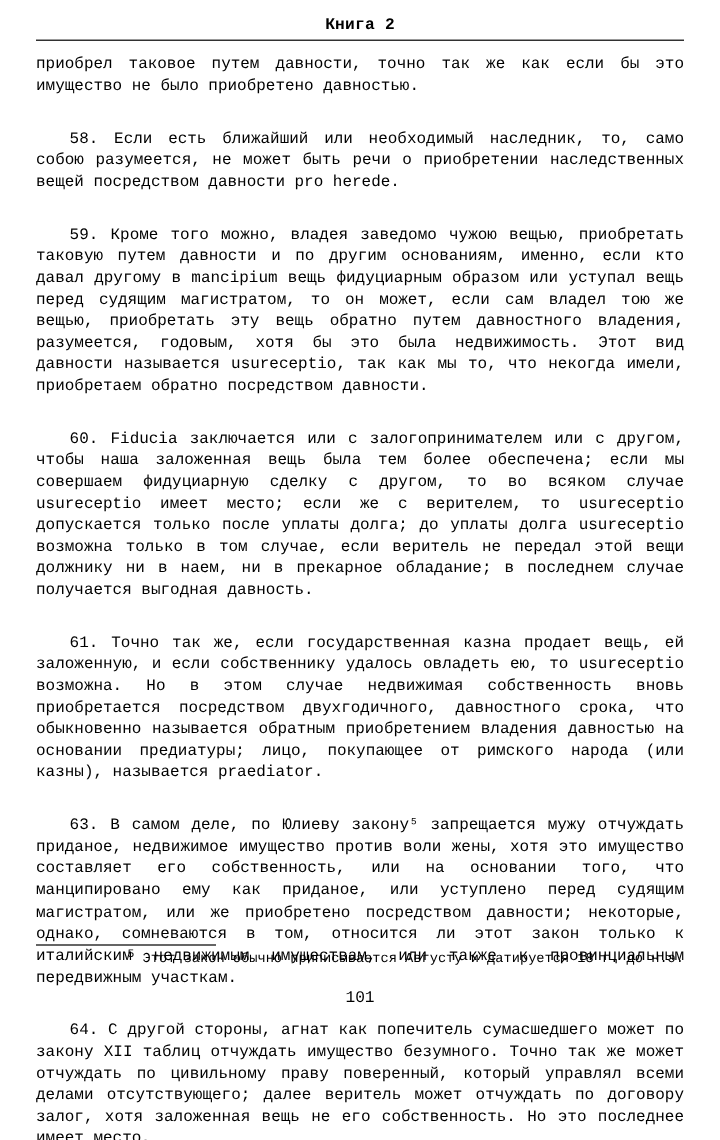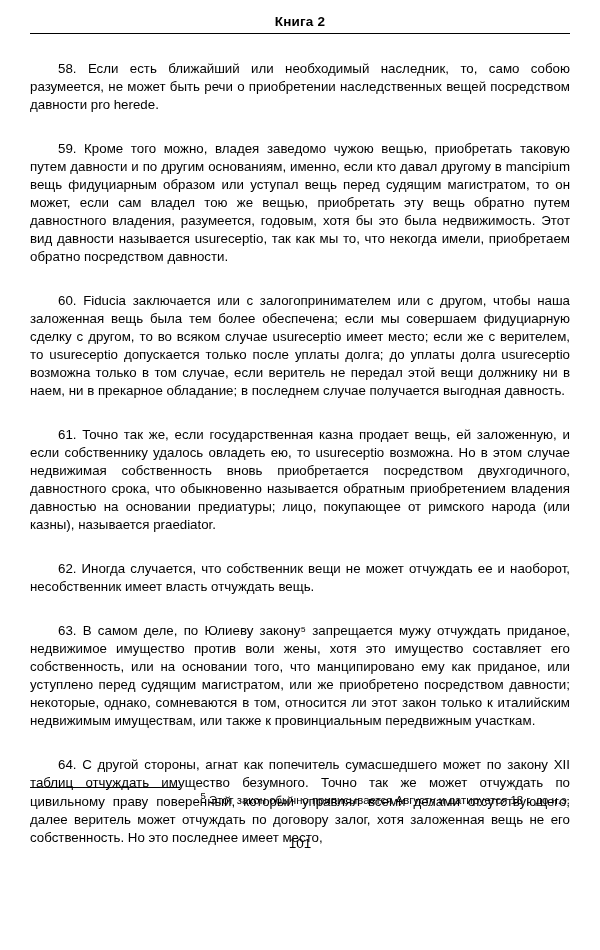--- a/index.html
+++ b/index.html
@@ -14,20 +14,21 @@
     color: #000000;
     position: relative;
     overflow: hidden;
   }
   .page {
     width: 600px;
     height: 854px;
     box-sizing: border-box;
     padding: 14px 30px 16px 30px;
     position: relative;
+    font-family: Liberation Mono, monospace;
   }
   .header {
     text-align: center;
     font-weight: bold;
     font-size: 13.5px;
     letter-spacing: 0.2px;
     padding-bottom: 4px;
   }
   .header-rule {
     border-bottom: 1.6px solid #000;
@@ -65,39 +66,39 @@
   }
   .footnote sup, .body-text sup {
     font-size: 9.5px;
     vertical-align: super;
     line-height: 0;
   }
   .page-number {
     position: absolute;
     left: 0;
     right: 0;
-    bottom: 3px;
+    bottom: 14px;
     text-align: center;
     font-size: 13.5px;
   }
 </style>
 </head>
 <body>
 
 <div class="page">
 
   <div class="header">Книга 2</div>
   <div class="header-rule"></div>
 
   <div class="body-text">
+    <p>приобрел таковое путем давности, точно так же как если бы это имущество не было приобретено давностью.</p>
     <p class="indent">58. Если есть ближайший или необходимый наследник, то, само собою разумеется, не может быть речи о приобретении наследственных вещей посредством давности pro herede.</p>
     <p class="indent">59. Кроме того можно, владея заведомо чужою вещью, приобретать таковую путем давности и по другим основаниям, именно, если кто давал другому в mancipium вещь фидуциарным образом или уступал вещь перед судящим магистратом, то он может, если сам владел тою же вещью, приобретать эту вещь обратно путем давностного владения, разумеется, годовым, хотя бы это была недвижимость. Этот вид давности называется usureceptio, так как мы то, что некогда имели, приобретаем обратно посредством давности.</p>
     <p class="indent">60. Fiducia заключается или с залогопринимателем или с другом, чтобы наша заложенная вещь была тем более обеспечена; если мы совершаем фидуциарную сделку с другом, то во всяком случае usureceptio имеет место; если же с верителем, то usureceptio допускается только после уплаты долга; до уплаты долга usureceptio возможна только в том случае, если веритель не передал этой вещи должнику ни в наем, ни в прекарное обладание; в последнем случае получается выгодная давность.</p>
     <p class="indent">61. Точно так же, если государственная казна продает вещь, ей заложенную, и если собственнику удалось овладеть ею, то usureceptio возможна. Но в этом случае недвижимая собственность вновь приобретается посредством двухгодичного, давностного срока, что обыкновенно называется обратным приобретением владения давностью на основании предиатуры; лицо, покупающее от римского народа (или казны), называется praediator.</p>
-    <p class="indent">62. Иногда случается, что собственник вещи не может отчуждать ее и наоборот, несобственник имеет власть отчуждать вещь.</p>
     <p class="indent">63. В самом деле, по Юлиеву закону⁵ запрещается мужу отчуждать приданое, недвижимое имущество против воли жены, хотя это имущество составляет его собственность, или на основании того, что манципировано ему как приданое, или уступлено перед судящим магистратом, или же приобретено посредством давности; некоторые, однако, сомневаются в том, относится ли этот закон только к италийским недвижимым имуществам, или также к провинциальным передвижным участкам.</p>
     <p class="indent">64. С другой стороны, агнат как попечитель сумасшедшего может по закону XII таблиц отчуждать имущество безумного. Точно так же может отчуждать по цивильному праву поверенный, который управлял всеми делами отсутствующего; далее веритель может отчуждать по договору залог, хотя заложенная вещь не его собственность. Но это последнее имеет место,</p>
   </div>
 
   <div class="footnote-wrap">
     <div class="footnote-rule"></div>
     <div class="footnote"><sup>5</sup> <span>Этот закон обычно приписывается Августу и датируется  18 г. до н.э.</span></div>
   </div>
 
   <div class="page-number">101</div>

